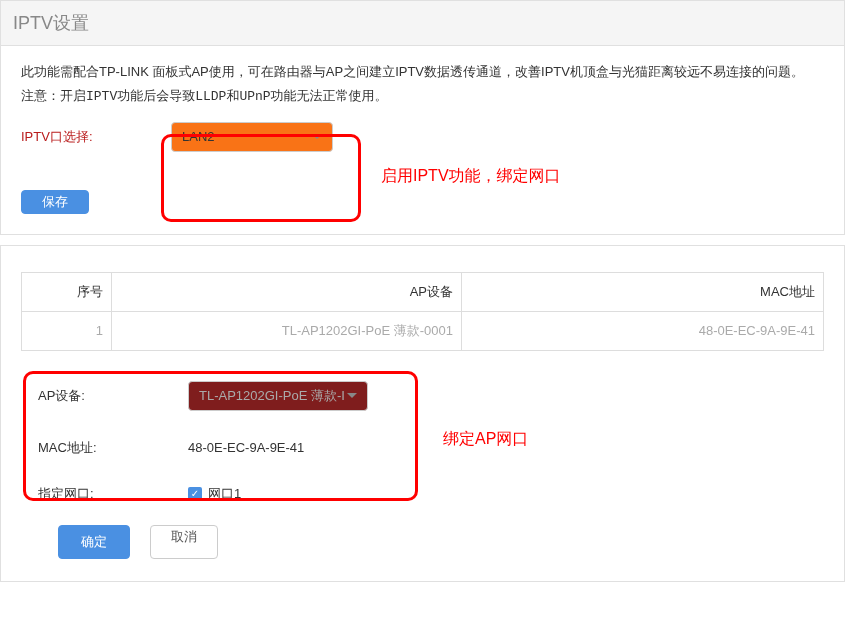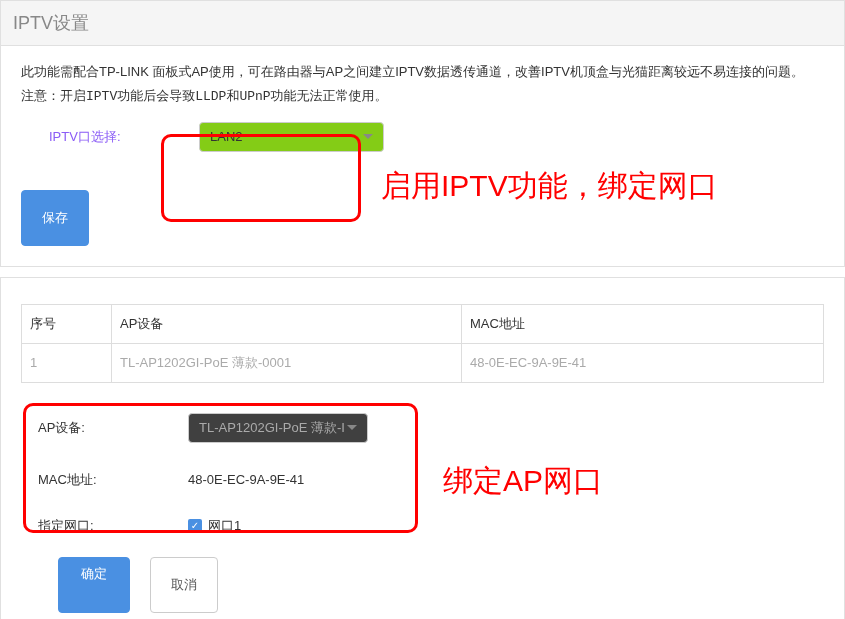--- a/index.html
+++ b/index.html
@@ -40,37 +40,36 @@
       margin-bottom: 14px;
       font-family: Liberation Mono, monospace;
     }
     .form-row {
       display: flex;
       align-items: center;
       margin-bottom: 18px;
     }
     .form-label {
       width: 150px;
-      color: #8b5cf6;
-      margin-left: 28px;
+      color: #b91c1c;
     }
     .select-box {
-      width: 185px;
+      width: 162px;
       height: 30px;
       border: 1px solid #ccc;
       border-radius: 4px;
       display: flex;
       align-items: center;
       justify-content: space-between;
       padding: 0 10px;
       cursor: pointer;
-      background: #84cc16;
+      background: #f97316;
     }
     .select-box.disabled {
-      background: #404040;
+      background: #7f1d1d;
       color: #aaa;
       cursor: not-allowed;
     }
     .chevron-down {
       width: 0;
       height: 0;
       border-left: 5px solid transparent;
       border-right: 5px solid transparent;
       border-top: 5px solid #888;
     }
@@ -86,21 +85,21 @@
       width: 18px;
       height: 18px;
       background: #fff;
       border-radius: 50%;
       position: absolute;
       top: 2px;
       right: 2px;
     }
     .btn {
       display: inline-block;
-      padding: 18px 20px;
+      padding: 2px 20px;
       border-radius: 4px;
       font-size: 13px;
       cursor: pointer;
       border: 1px solid transparent;
       text-align: center;
     }
     .btn-primary {
       background: #4a90e2;
       color: #fff;
       border-color: #4a90e2;
@@ -124,41 +123,41 @@
     }
     .red-box-1 {
       top: 88px;
       left: 160px;
       width: 200px;
       height: 88px;
     }
     .annotation {
       position: absolute;
       color: #ff0000;
-      font-size: 30px;
+      font-size: 16px;
       font-weight: normal;
       white-space: nowrap;
       pointer-events: none;
     }
     .annotation-1 {
       top: 120px;
       left: 380px;
     }
     .spacer {
       height: 20px;
     }
     .table {
       width: 100%;
       border-collapse: collapse;
       margin-top: 8px;
     }
     .table th, .table td {
       border: 1px solid #ddd;
       padding: 10px 8px;
-      text-align: left;
+      text-align: right;
     }
     .table th {
       background: #fff;
       color: #333;
       font-weight: normal;
     }
     .table td {
       color: #aaa;
     }
     .detail-panel {

